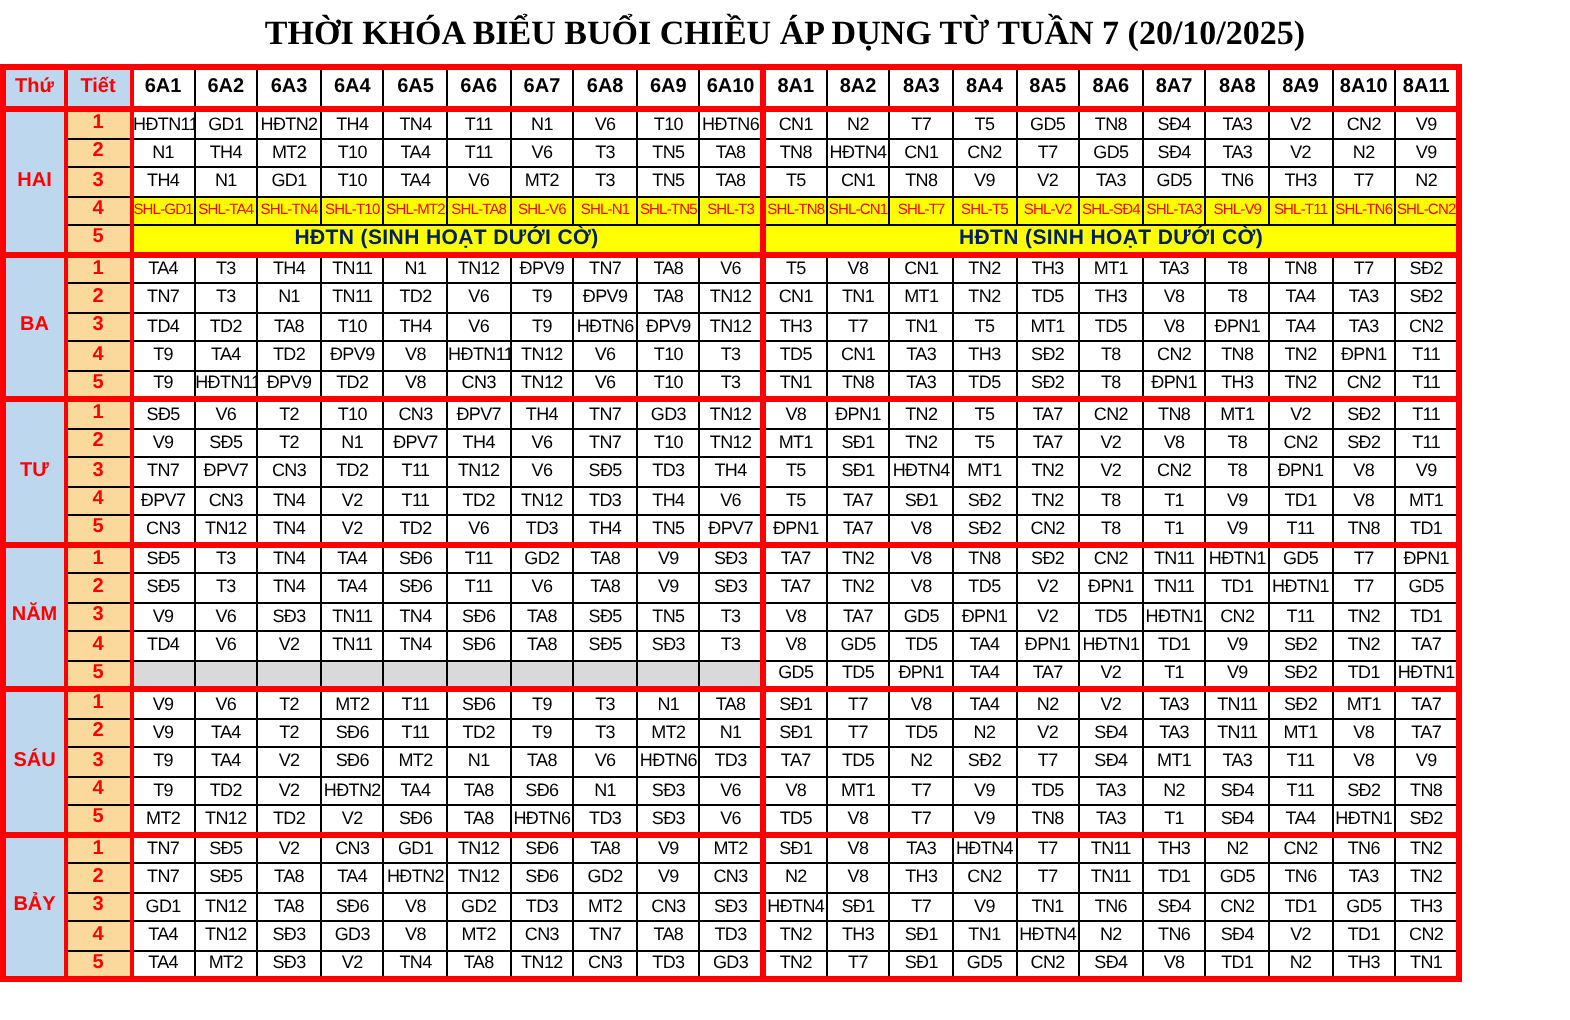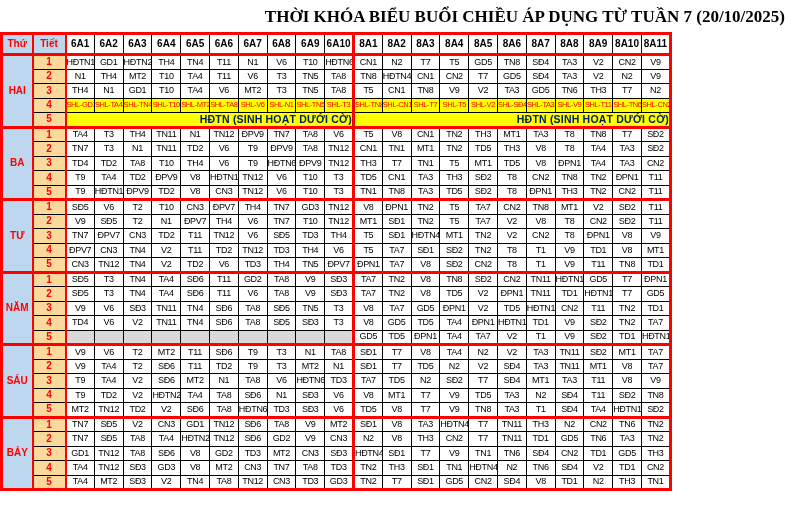--- a/index.html
+++ b/index.html
@@ -3,26 +3,26 @@
 <meta charset="utf-8">
 <style>
   :root{
     --border-red:#ff0000; --day-bg:#bdd7ee; --period-bg:#fbd89b;
     --yellow:#ffff00; --gray:#d9d9d9; --red-text:#ff0000; --navy-text:#002060;
   }
   *{box-sizing:border-box;}
   html,body{margin:0;padding:0;background:#fff;width:785px;}
   body{font-family:"Liberation Sans",sans-serif;}
   .page-title{
-    width:785px;text-align:right;font-family:"Liberation Serif",serif;
+    width:785px;text-align:center;font-family:"Liberation Serif",serif;
     font-weight:bold;font-size:17px;color:#000;padding:7px 0 5px 0;
     white-space:nowrap;
   }
   table.tkb{
-    width:672px;border-collapse:collapse;table-layout:fixed;
+    width:731px;border-collapse:collapse;table-layout:fixed;
     border:3px solid var(--border-red);
   }
   col.c-day{width:31px;} col.c-tiet{width:33px;}
   th,td{
     border:1px solid #000;text-align:center;vertical-align:middle;
     overflow:hidden;white-space:nowrap;padding:0;line-height:1.05;
     height:14.5px;font-size:9px;color:#000;background:#fff;
   }
   thead th{height:21px;font-size:10px;font-weight:bold;border-bottom:3px solid var(--border-red);}
   th.hd-day,th.hd-tiet{
@@ -40,21 +40,20 @@
   tr.day-first td{border-top:3px solid var(--border-red);}
   .sep-8a{border-left:3px solid var(--border-red) !important;margin-top:25px;}
   td.cell{letter-spacing:-0.3px;}
   td.shl{
     background:var(--yellow);color:var(--red-text);font-weight:normal;
     font-size:7.5px;letter-spacing:-0.4px;
   }
   td.assembly{
     background:var(--yellow);color:var(--navy-text);font-weight:bold;font-size:10.5px;
     letter-spacing:0.2px;
-    text-align:right;
   }
   td.empty{background:var(--gray);}
 </style>
 </head>
 <body>
 
 <div class="page-title">THỜI KHÓA BIỂU BUỔI CHIỀU ÁP DỤNG TỪ TUẦN 7 (20/10/2025)</div>
 
 <table class="tkb">
   <colgroup>

